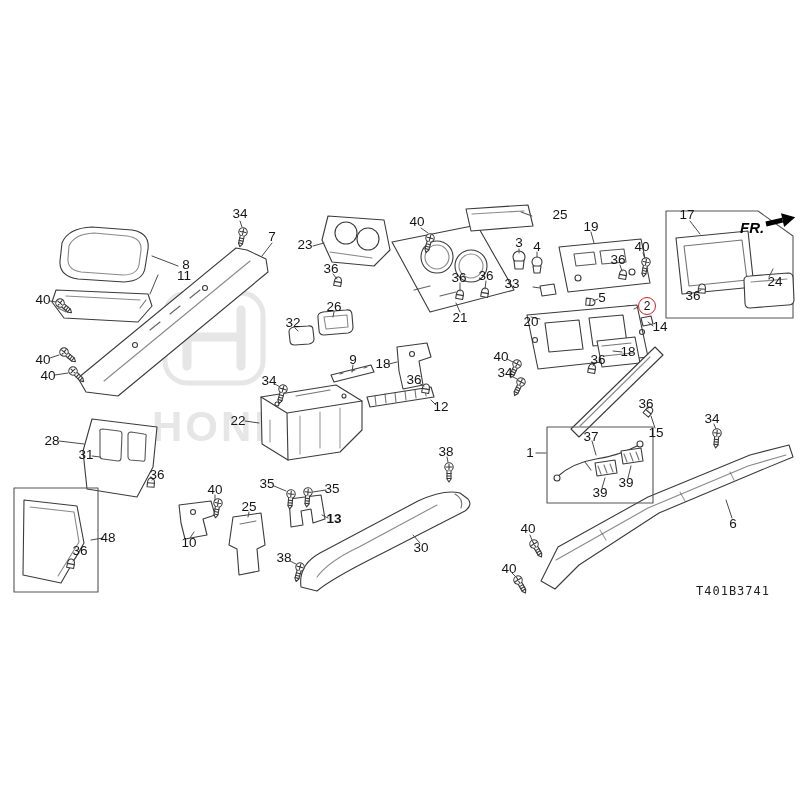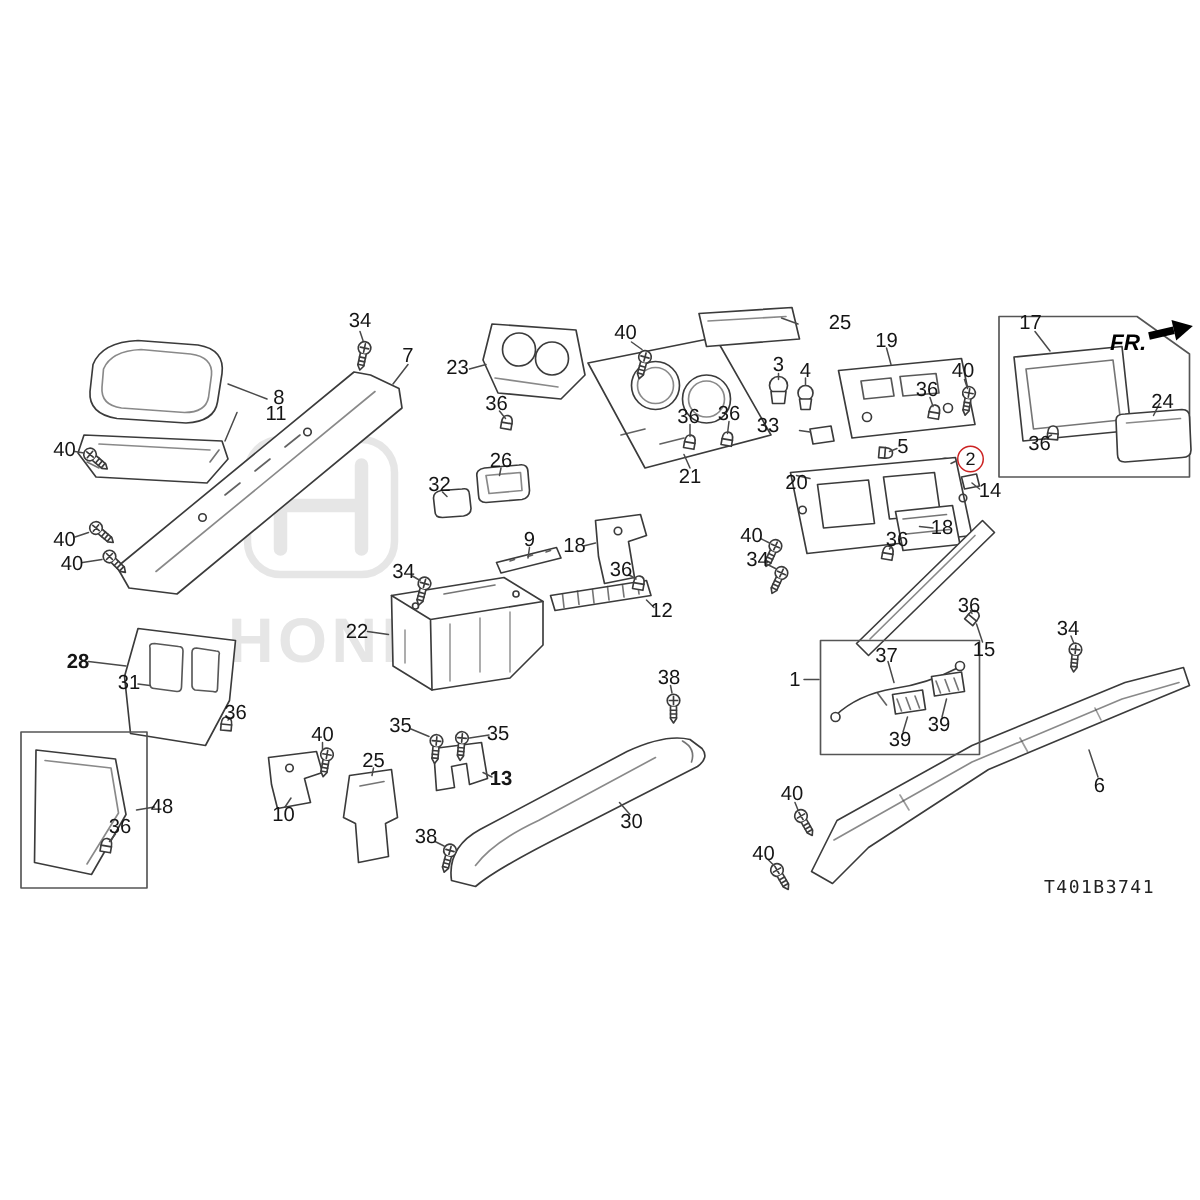--- a/index.html
+++ b/index.html
@@ -280,21 +280,21 @@
       <div class="callout" style="left: 272px; top: 237px;">7</div>
       <div class="callout" style="left: 305px; top: 245px;">23</div>
       <div class="callout" style="left: 417px; top: 222px;">40</div>
       <div class="callout" style="left: 520px; top: 215px; margin-left: 40px;">25</div>
       <div class="callout" style="left: 591px; top: 227px;">19</div>
       <div class="callout" style="left: 687px; top: 215px;">17</div>
       <div class="callout" style="left: 519px; top: 243px;">3</div>
       <div class="callout" style="left: 537px; top: 247px;">4</div>
       <div class="callout" style="left: 642px; top: 247px;">40</div>
       <div class="callout" style="left: 618px; top: 260px;">36</div>
-      <div class="callout" style="left: 775px; top: 268px;">24</div>
+      <div class="callout" style="left: 775px; top: 282px;">24</div>
       <div class="callout" style="left: 186px; top: 265px;">8</div>
       <div class="callout" style="left: 164px; top: 276px; margin-left: 20px;">11</div>
       <div class="callout" style="left: 331px; top: 269px;">36</div>
       <div class="callout" style="left: 459px; top: 278px;">36</div>
       <div class="callout" style="left: 486px; top: 276px;">36</div>
       <div class="callout" style="left: 512px; top: 284px; text-align: right;">33</div>
       <div class="callout" style="left: 602px; top: 298px;">5</div>
       <div class="callout circled" style="left: 647px; top: 306px; border-color: rgb(204, 34, 34);">2</div>
       <div class="callout" style="left: 693px; top: 296px;">36</div>
       <div class="callout" style="left: 43px; top: 300px;">40</div>
@@ -311,21 +311,21 @@
       <div class="callout" style="left: 598px; top: 360px;">36</div>
       <div class="callout" style="left: 501px; top: 357px;">40</div>
       <div class="callout" style="left: 505px; top: 373px;">34</div>
       <div class="callout" style="left: 414px; top: 380px;">36</div>
       <div class="callout" style="left: 269px; top: 381px;">34</div>
       <div class="callout" style="left: 646px; top: 404px;">36</div>
       <div class="callout" style="left: 441px; top: 407px;">12</div>
       <div class="callout" style="left: 238px; top: 421px;">22</div>
       <div class="callout" style="left: 656px; top: 433px;">15</div>
       <div class="callout" style="left: 712px; top: 419px;">34</div>
-      <div class="callout" style="left: 52px; top: 441px; font-weight: bold;">28</div>
+      <div class="callout" style="left: 52px; top: 441px;">28</div>
       <div class="callout" style="left: 446px; top: 452px;">38</div>
       <div class="callout" style="left: 591px; top: 437px;">37</div>
       <div class="callout" style="left: 530px; top: 453px;">1</div>
       <div class="callout" style="left: 86px; top: 455px;">31</div>
       <div class="callout" style="left: 157px; top: 475px;">36</div>
       <div class="callout" style="left: 215px; top: 490px;">40</div>
       <div class="callout" style="left: 267px; top: 484px;">35</div>
       <div class="callout" style="left: 332px; top: 489px;">35</div>
       <div class="callout" style="left: 626px; top: 483px;">39</div>
       <div class="callout" style="left: 600px; top: 493px;">39</div>

